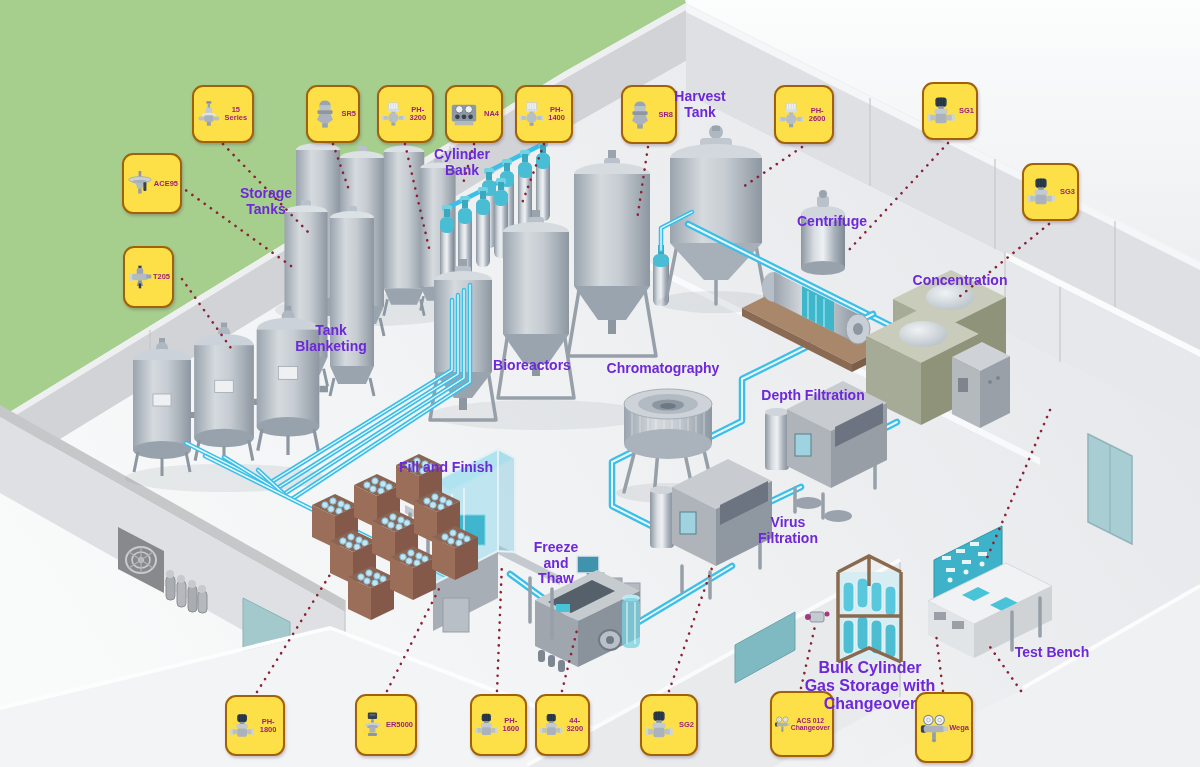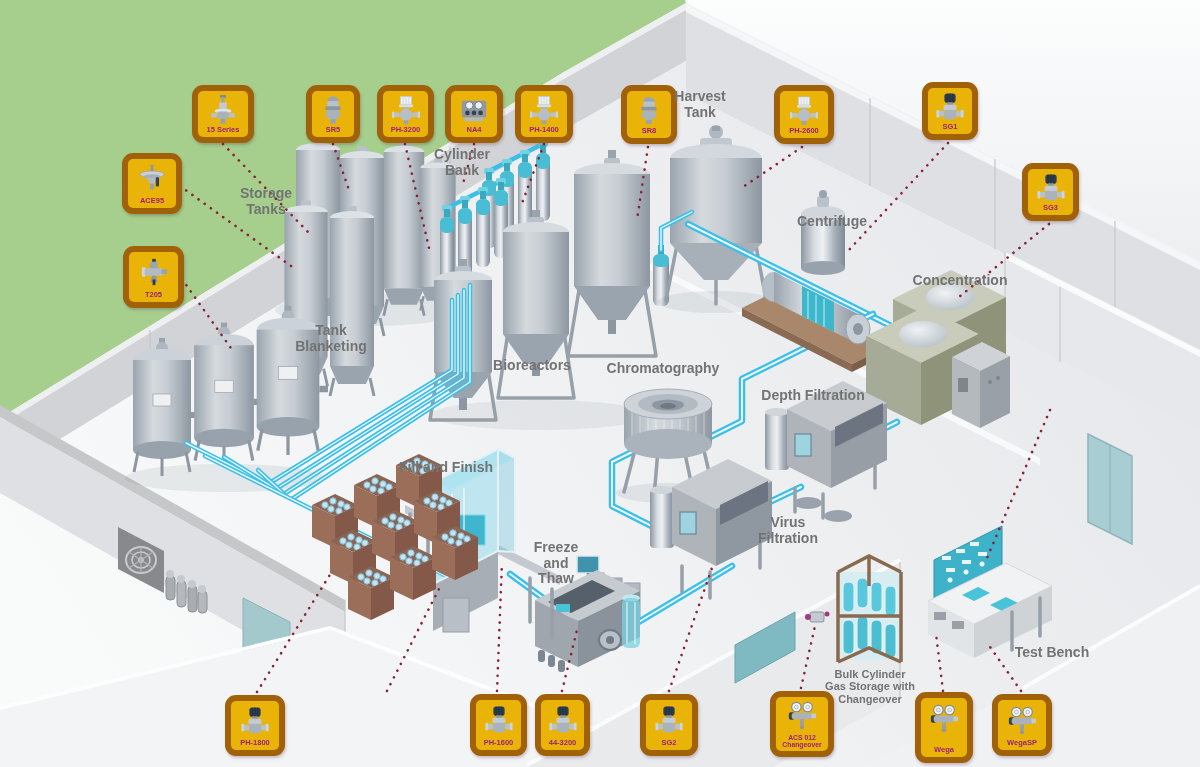--- a/index.html
+++ b/index.html
@@ -3,29 +3,29 @@
 <meta charset="utf-8">
 <style>
   html,body{margin:0;padding:0;background:#dfe1e3}
   .stage{position:relative;width:1200px;height:767px;overflow:hidden;background:#f2f3f4;
          font-family:"Liberation Sans",sans-serif}
   .scene{position:absolute;left:0;top:0}
   .banner{position:absolute;left:0;top:20px;width:563px;height:47px;box-sizing:border-box;
           background:linear-gradient(180deg,#30ae53,#1f9f44);display:flex;align-items:center;
           padding-left:37px;box-shadow:0 1px 3px rgba(0,60,20,.25)}
   .banner span{color:#fff;font-weight:bold;font-size:17.5px;letter-spacing:-.2px}
-  .b{position:absolute;background:#eab308;border:6px solid #a16207;border-radius:11px;
-     display:flex;flex-direction:column;align-items:center;justify-content:space-between;
+  .b{position:absolute;background:#fde047;border:2px solid #a16207;border-radius:11px;
+     display:flex;flex-direction:row;align-items:center;justify-content:space-between;
      padding:3px 2px 3px;box-sizing:border-box;box-shadow:1px 2px 3px rgba(70,25,60,.25)}
   .b .ic{width:30px;height:34px;flex:0 1 auto}
   .b .bl{font-size:7.5px;font-weight:bold;color:#9c1f7a;line-height:1.05;text-align:center;
          white-space:pre-line}
-  .pl{position:absolute;transform:translate(-50%,-50%);color:#737373;font-weight:bold;
+  .pl{position:absolute;transform:translate(-50%,-50%);color:#6d28d9;font-weight:bold;
       font-size:14px;line-height:1.12;text-align:center;white-space:pre-line}
-  .pl.sm{font-size:11px}
+  .pl.sm{font-size:16px}
   .pipe{stroke:#3bbfe9;stroke-width:6.5;fill:none;stroke-linejoin:round;stroke-linecap:round}
   .pipec{stroke:#e9f9fe;stroke-width:2;fill:none;stroke-linejoin:round;stroke-linecap:round}
   .pb{stroke:#3bbfe9;stroke-width:4.5;fill:none;stroke-linejoin:round;stroke-linecap:round}
   .pbc{stroke:#ebfafe;stroke-width:1.4;fill:none;stroke-linejoin:round;stroke-linecap:round}
   .dots path{stroke:#8c2134;stroke-width:2.6;stroke-linecap:round;stroke-dasharray:0.1 7.5;fill:none}
   .leg{stroke:#97a0a9;stroke-width:3.5;stroke-linecap:round;fill:none}
   .seam{stroke:#c5c6c9;stroke-width:1.2}
 </style>
 </head>
 <body>
@@ -613,31 +613,37 @@
         <use href="#sym-reg-knob"></use>
       </svg>
   <span class="bl">SG3</span>
     </div>
 <div class="b" style="left:122px;top:153px;width:60px;height:61px">
   <svg class="ic" viewBox="0 0 32 32">
         <use href="#sym-saucer"></use>
       </svg>
   <span class="bl">ACE95</span>
     </div>
-<div class="b" style="left:123px;top:246px;width:61px;height:62px">
+<div class="b" style="left:123px;top:246px;width:51px;height:62px">
   <svg class="ic" viewBox="0 0 32 32">
         <use href="#sym-valve-h"></use>
       </svg>
   <span class="bl">T205</span>
     </div>
 <div class="b" style="left:225px;top:695px;width:60px;height:61px">
   <svg class="ic" viewBox="0 0 32 32">
         <use href="#sym-reg-knob"></use>
       </svg>
   <span class="bl">PH-1800</span>
+    </div>
+<div class="b" style="left:355px;top:694px;width:62px;height:62px">
+  <svg class="ic" viewBox="0 0 32 32">
+        <use href="#sym-er"></use>
+      </svg>
+  <span class="bl">ER5000</span>
     </div>
 <div class="b" style="left:470px;top:694px;width:57px;height:62px">
   <svg class="ic" viewBox="0 0 32 32">
         <use href="#sym-reg-knob"></use>
       </svg>
   <span class="bl">PH-1600</span>
     </div>
 <div class="b" style="left:535px;top:694px;width:55px;height:62px">
   <svg class="ic" viewBox="0 0 32 32">
         <use href="#sym-reg-knob"></use>
@@ -655,26 +661,20 @@
         <use href="#sym-gauges"></use>
       </svg>
   <span class="bl" style="font-size:6.8px">ACS 012
 Changeover</span>
     </div>
 <div class="b" style="left:915px;top:692px;width:58px;height:71px">
   <svg class="ic" viewBox="0 0 32 32">
         <use href="#sym-gauges"></use>
       </svg>
   <span class="bl">Wega</span>
-    </div>
-<div class="b" style="left:992px;top:694px;width:60px;height:62px">
-  <svg class="ic" viewBox="0 0 32 32">
-        <use href="#sym-gauges"></use>
-      </svg>
-  <span class="bl">WegaSP</span>
     </div>
 
 <div class="pl" style="left:266px;top:202px">Storage
 Tanks</div>
 <div class="pl" style="left:462px;top:163px">Cylinder
 Bank</div>
 <div class="pl" style="left:700px;top:105px">Harvest
 Tank</div>
 <div class="pl" style="left:832px;top:222px">Centrifuge</div>
 <div class="pl" style="left:960px;top:281px">Concentration</div>

